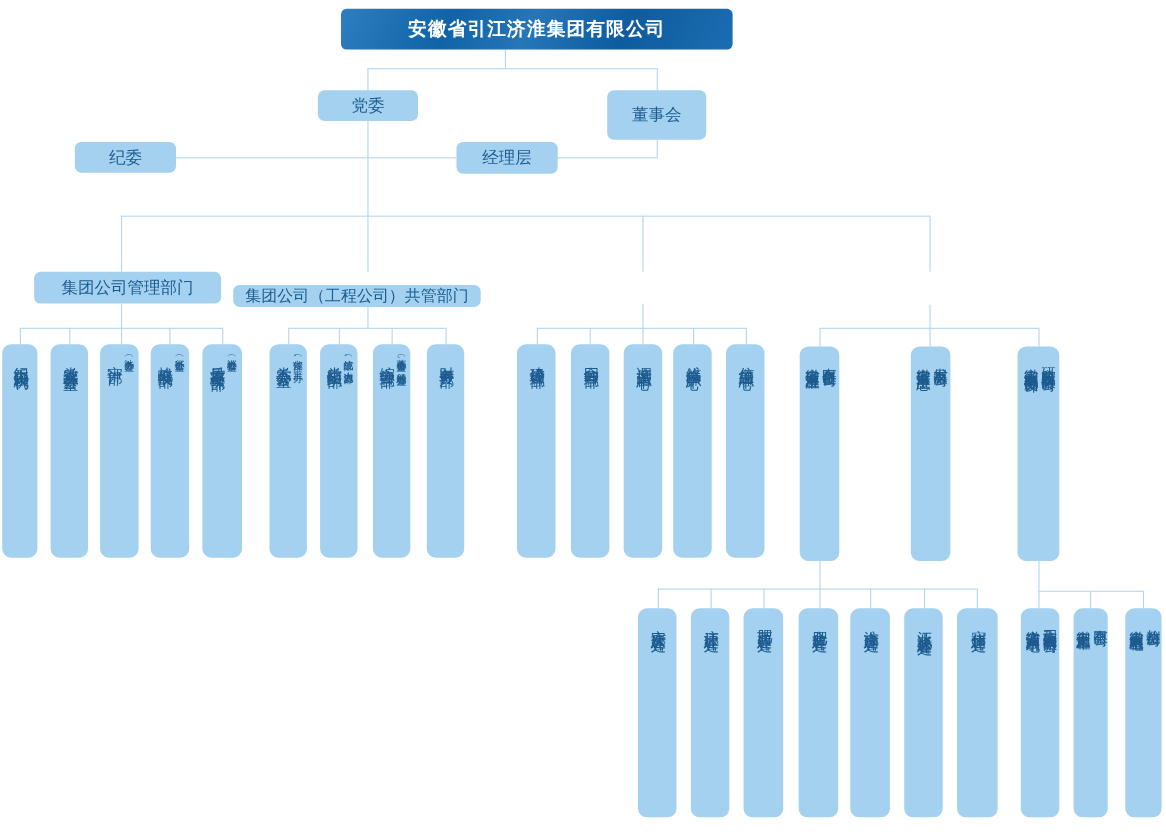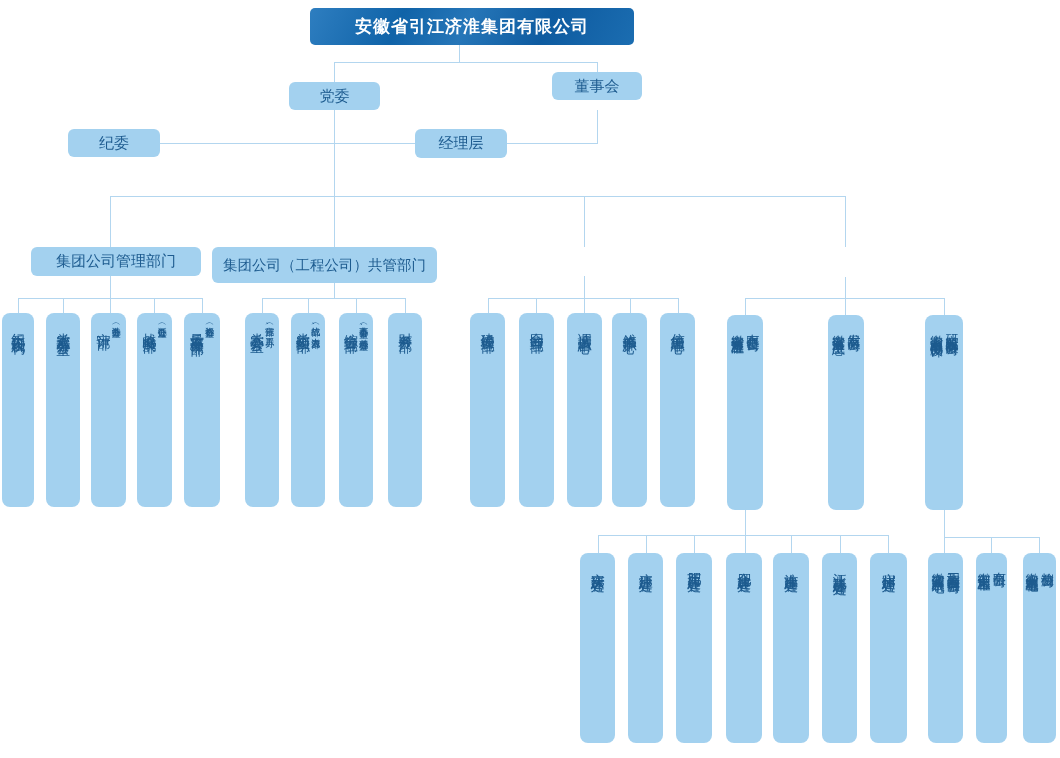--- a/index.html
+++ b/index.html
@@ -89,30 +89,30 @@
   <i class="vl" style="left:745px;top:535px;height:18px"></i>
   <i class="vl" style="left:791px;top:535px;height:18px"></i>
   <i class="vl" style="left:840px;top:535px;height:18px"></i>
   <i class="vl" style="left:888px;top:535px;height:18px"></i>
 
   <i class="vl" style="left:944px;top:510px;height:43px"></i>
   <i class="hl" style="left:944px;top:537px;width:95px"></i>
   <i class="vl" style="left:991px;top:537px;height:16px"></i>
   <i class="vl" style="left:1039px;top:537px;height:16px"></i>
 
-  <div class="topbox" style="left:310px;top:8px;width:324px;height:37px">安徽省引江济淮集团有限公司</div>
+  <div class="topbox" style="left:310px;top:8px;width:356px;height:37px">安徽省引江济淮集团有限公司</div>
 
   <div class="hbox" style="left:289px;top:82px;width:91px;height:28px">党委</div>
-  <div class="hbox" style="left:552px;top:72px;width:90px;height:28px">董事会</div>
+  <div class="hbox" style="left:552px;top:82px;width:90px;height:45px">董事会</div>
 
   <div class="hbox" style="left:68px;top:129px;width:92px;height:28px">纪委</div>
   <div class="hbox" style="left:415px;top:129px;width:92px;height:29px">经理层</div>
 
   <div class="hbox" style="left:31px;top:247px;width:170px;height:29px">集团公司管理部门</div>
-  <div class="hbox" style="left:212px;top:247px;width:225px;height:36px;font-size:14.5px">集团公司（工程公司）共管部门</div>
+  <div class="hbox" style="left:212px;top:259px;width:225px;height:20px;font-size:14.5px">集团公司（工程公司）共管部门</div>
 
   <div class="vbox" style="left:2px;top:313px;width:32px;height:194px">
     <span class="main">纪委内设机构</span>
   </div>
   <div class="vbox" style="left:46px;top:313px;width:34px;height:194px">
     <span class="main">党委巡察办公室</span>
   </div>
   <div class="vbox" style="left:91px;top:313px;width:35px;height:194px">
     <span class="main">审计部</span>
     <span class="sub">（法务办公室）</span>

